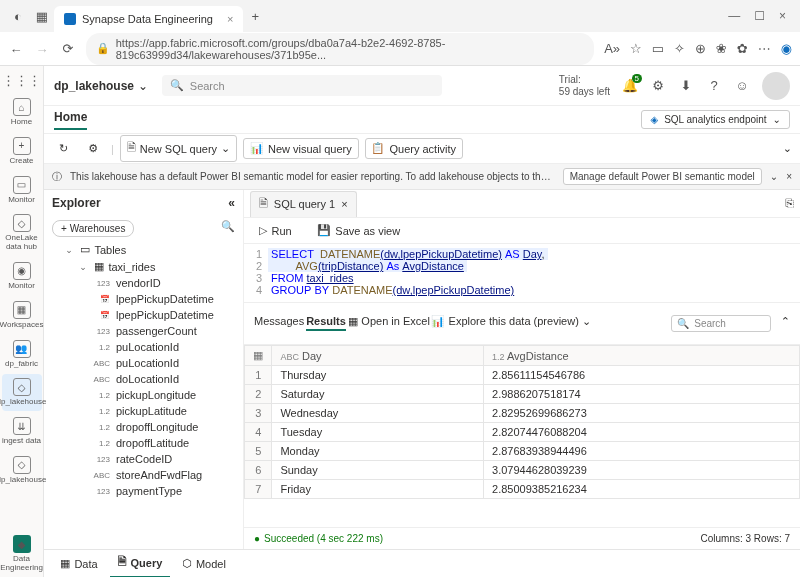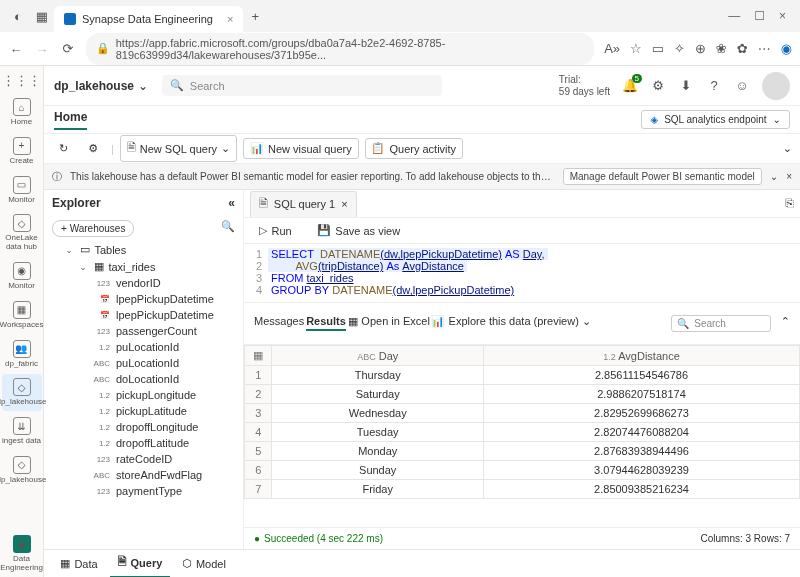--- a/index.html
+++ b/index.html
@@ -51,21 +51,21 @@
 .qtoolbar { height:26px; display:flex; align-items:center; padding:0 8px; gap:12px; border-bottom:1px solid #eee; font-size:11px; }
 .code { font-family:Consolas,monospace; font-size:11px; padding:4px 0 6px 0; background:#fff; }
 .code-line { display:flex; }
 .gutter { width:24px; text-align:right; color:#999; padding-right:6px; }
 .kw{color:#0000ff;} .fn{color:#795e26;} .id{color:#001080;text-decoration:underline;} .hl{background:#e8f0ff;}
 .result-tabs { display:flex; align-items:flex-start; gap:2px; padding:12px 10px; border-top:1px solid #eee; border-bottom:1px solid #eee; font-size:11px; }
 .result-tabs .act{font-weight:600;border-bottom:2px solid #117865;padding-bottom:2px;}
 .result-search{margin-left:auto;border:1px solid #ccc;border-radius:3px;padding:2px 6px;font-size:10px;color:#888;display:flex;gap:4px;align-items:center;width:100px;}
 .grid { font-size:11px; }
 .grid table{border-collapse:collapse;width:100%;}
-.grid th,.grid td{border:1px solid #e5e5e5;padding:3px 8px;text-align:center;font-weight:normal;}
+.grid th,.grid td{border:1px solid #e5e5e5;padding:3px 8px;text-align:left;font-weight:normal;}
 .grid th{background:#faf9f8;color:#555;}
 .grid .rownum{width:24px;text-align:center;color:#777;background:#faf9f8;}
 .status { margin-top:auto; height:22px; border-top:1px solid #eee; display:flex; align-items:center; padding:0 10px; font-size:10px; justify-content:space-between; }
 .status .ok{color:#107c10;display:flex;gap:4px;align-items:center;}
 .bottom-tabs { height:28px; border-top:1px solid #e5e5e5; display:flex; align-items:center; padding:0 8px; gap:4px; font-size:11px; background:#fff; }
 .btab { display:flex; gap:4px; align-items:center; padding:4px 8px; cursor:pointer; }
 .btab.sel { border-bottom:2px solid #117865; font-weight:600; }
 </style>
 </head>
 <body>

